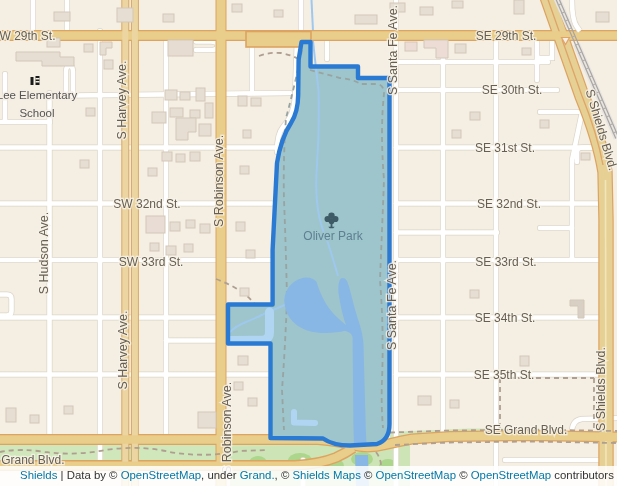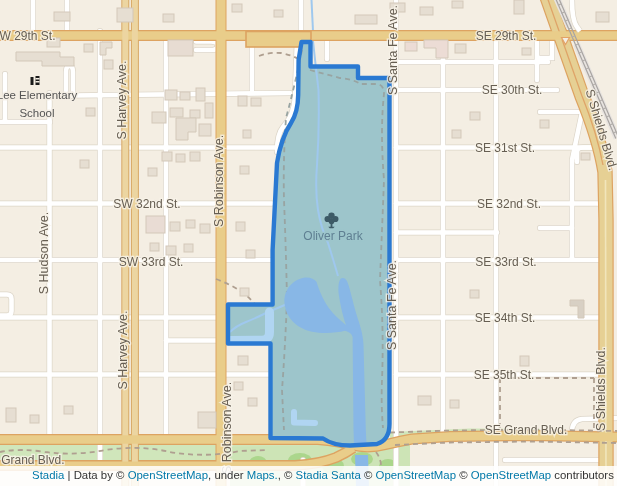--- a/index.html
+++ b/index.html
@@ -379,14 +379,14 @@
 <circle cx="331.5" cy="215.8" r="3.2"></circle>
 <circle cx="331.5" cy="221.5" r="2.8"></circle>
 <rect x="330.6" y="222.5" width="1.8" height="4.5"></rect>
 <path d="M328.3,226.8 L334.7,226.8 L333.3,228.3 L329.7,228.3 Z"></path>
 </g>
 
 <text x="333" y="240" text-anchor="middle" font-size="12" fill="#5f7f92" paint-order="stroke" stroke="rgba(157,197,203,.85)" stroke-width="2.5">Oliver Park</text>
 </g>
 </svg>
 
-<div id="attr"><span id="attrtxt"><a>Stadia</a> | Data by © <a>OpenStreetMap</a>, under <a>Maps.</a>, © <a>Stadia Santa</a> © <a>OpenStreetMap</a> © <a>OpenStreetMap</a> contributors&nbsp;</span></div>
+<div id="attr"><span id="attrtxt"><a>Shields</a> | Data by © <a>OpenStreetMap</a>, under <a>Grand.</a>, © <a>Shields Maps</a> © <a>OpenStreetMap</a> © <a>OpenStreetMap</a> contributors&nbsp;</span></div>
 </div>
 
 </body></html>

